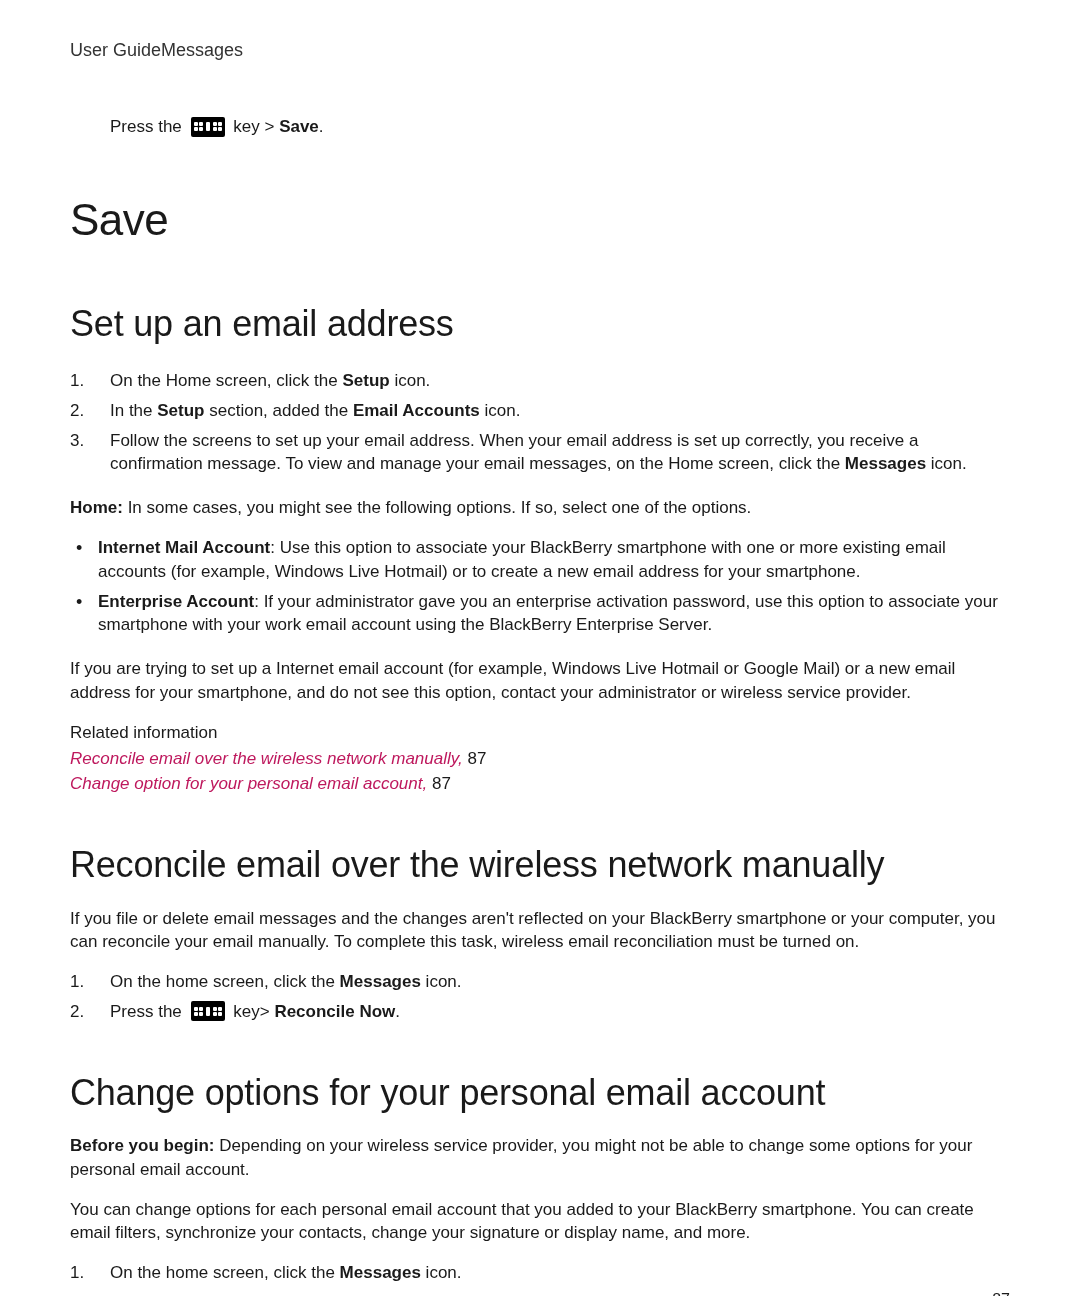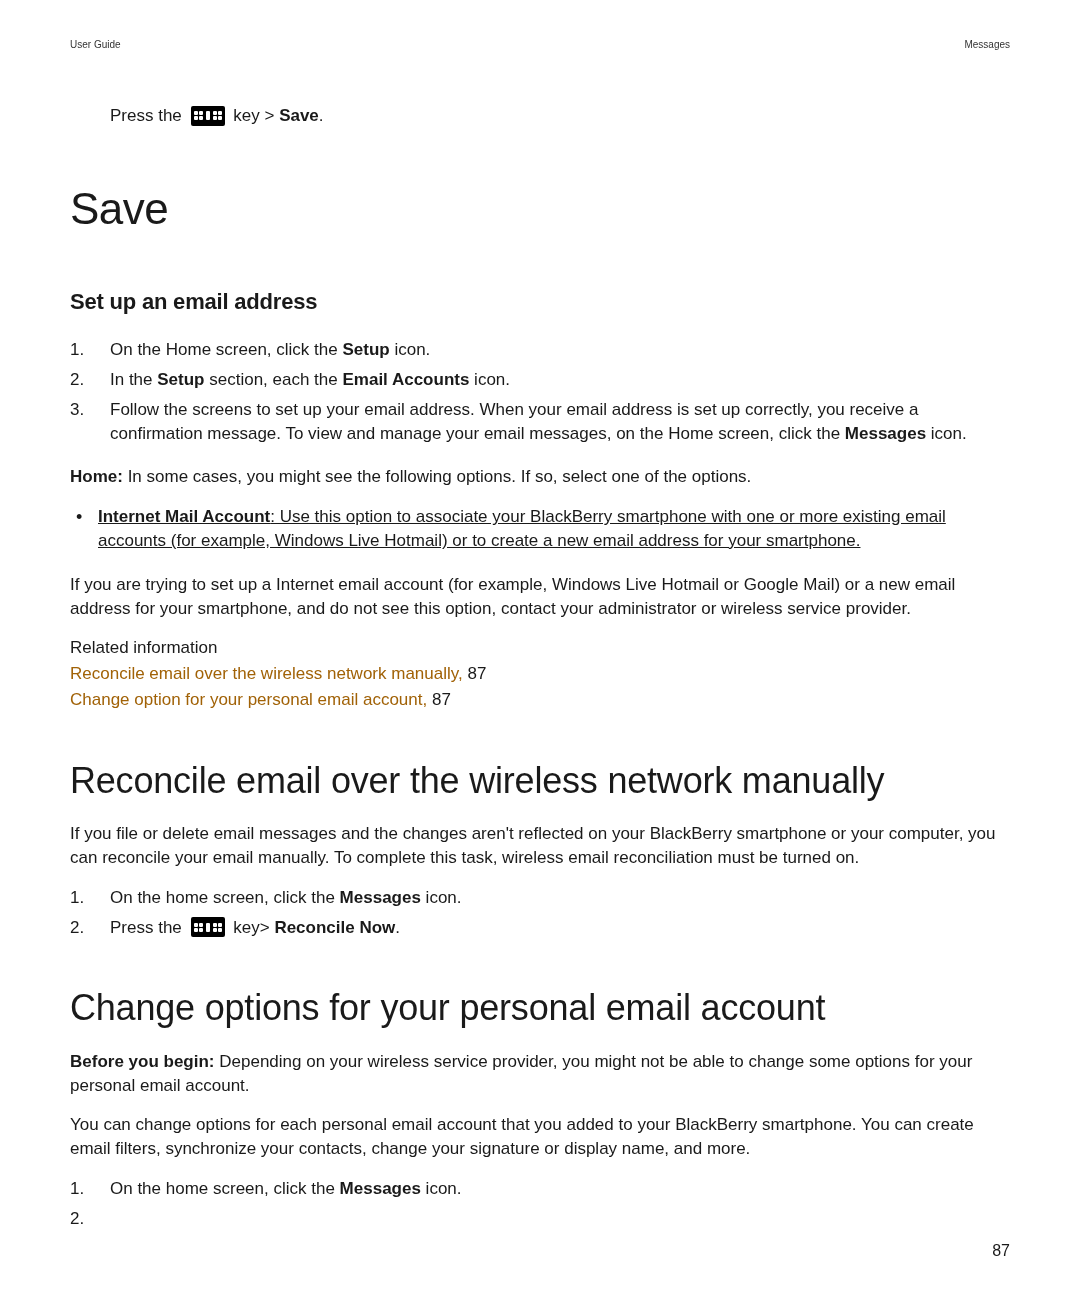--- a/index.html
+++ b/index.html
@@ -8,22 +8,22 @@
     font-family: "Helvetica Neue", Helvetica, Arial, sans-serif;
     color: #1a1a1a;
     font-size: 17px;
     line-height: 1.4;
     padding: 38px 70px 40px 70px;
     position: relative;
     min-height: 1296px;
   }
   .header-row {
     display: flex;
-    justify-content: space-between;
-    font-size: 10px;
+    justify-content: flex-start;
+    font-size: 18px;
     color: #333;
     margin-bottom: 52px;
   }
   .press-line {
     font-size: 17px;
     margin-left: 40px;
     margin-bottom: 50px;
   }
   .bb-key-icon {
     display: inline-flex;
@@ -44,22 +44,22 @@
   }
   .bb-key-icon .col { display: flex; flex-direction: column; align-items: center; }
   .bb-key-icon .row-dots { display: flex; }
   h1.chapter {
     font-size: 44px;
     font-weight: 400;
     margin-bottom: 48px;
     letter-spacing: -0.5px;
   }
   h2.section {
-    font-size: 22px;
-    font-weight: 700;
+    font-size: 36px;
+    font-weight: 400;
     margin-bottom: 20px;
     margin-top: 37px;
     letter-spacing: -0.2px;
   }
   h2.subsection {
     font-size: 36px;
     font-weight: 400;
     margin-bottom: 16px;
     margin-top: 44px;
     letter-spacing: -0.2px;
@@ -82,40 +82,40 @@
     top: 0;
   }
   ul.bullets {
     list-style: none;
     margin-bottom: 20px;
   }
   ul.bullets > li {
     position: relative;
     padding-left: 28px;
     margin-bottom: 6px;
-    text-decoration: underline;
   }
   ul.bullets > li::before {
     content: "•";
     position: absolute;
     left: 6px;
     top: 0;
     font-size: 18px;
   }
   p.body {
     margin-bottom: 16px;
   }
   .bold { font-weight: 700; }
   .related-heading {
     font-weight: 400;
     margin-top: 8px;
   }
   .link {
-    color: #a16207;
+    color: #be185d;
     cursor: pointer;
+    font-style: italic;
   }
   .related-line {
     margin-top: 2px;
   }
   .page-number {
     position: absolute;
     bottom: 34px;
     right: 70px;
     font-size: 16px;
   }
@@ -160,35 +160,38 @@
 
 <h1 class="chapter">Save</h1>
 
 <h2 class="section">Set up an email address</h2>
 
 <ol class="steps">
   <li>
     <span>On the Home screen, click the </span><span class="bold">Setup</span><span> icon.</span>
   </li>
   <li>
-    <span>In the </span><span class="bold">Setup</span><span> section, each the </span><span class="bold">Email Accounts</span><span> icon.</span>
+    <span>In the </span><span class="bold">Setup</span><span> section, added the </span><span class="bold">Email Accounts</span><span> icon.</span>
   </li>
   <li>
     <span>Follow the screens to set up your email address. When your email address is set up correctly, you receive a confirmation message. To view and manage your email messages, on the Home screen, click the </span><span class="bold">Messages</span><span> icon.</span>
   </li>
 </ol>
 
 <p class="body">
   <span class="bold">Home:</span><span> In some cases, you might see the following options. If so, select one of the options.</span>
 </p>
 
 <ul class="bullets">
   <li>
     <span class="bold">Internet Mail Account</span><span>: Use this option to associate your BlackBerry smartphone with one or more existing email accounts (for example, Windows Live Hotmail) or to create a new email address for your smartphone.</span>
   </li>
+  <li>
+    <span class="bold">Enterprise Account</span><span>: If your administrator gave you an enterprise activation password, use this option to associate your smartphone with your work email account using the BlackBerry Enterprise Server.</span>
+  </li>
 </ul>
 
 <p class="body">If you are trying to set up a Internet email account (for example, Windows Live Hotmail or Google Mail) or a new email address for your smartphone, and do not see this option, contact your administrator or wireless service provider.</p>
 
 <div class="related-heading">Related information</div>
 <div class="related-line">
   <span class="link">Reconcile email over the wireless network manually,</span><span> 87</span>
 </div>
 <div class="related-line">
   <span class="link">Change option for your personal email account,</span><span> 87</span>

